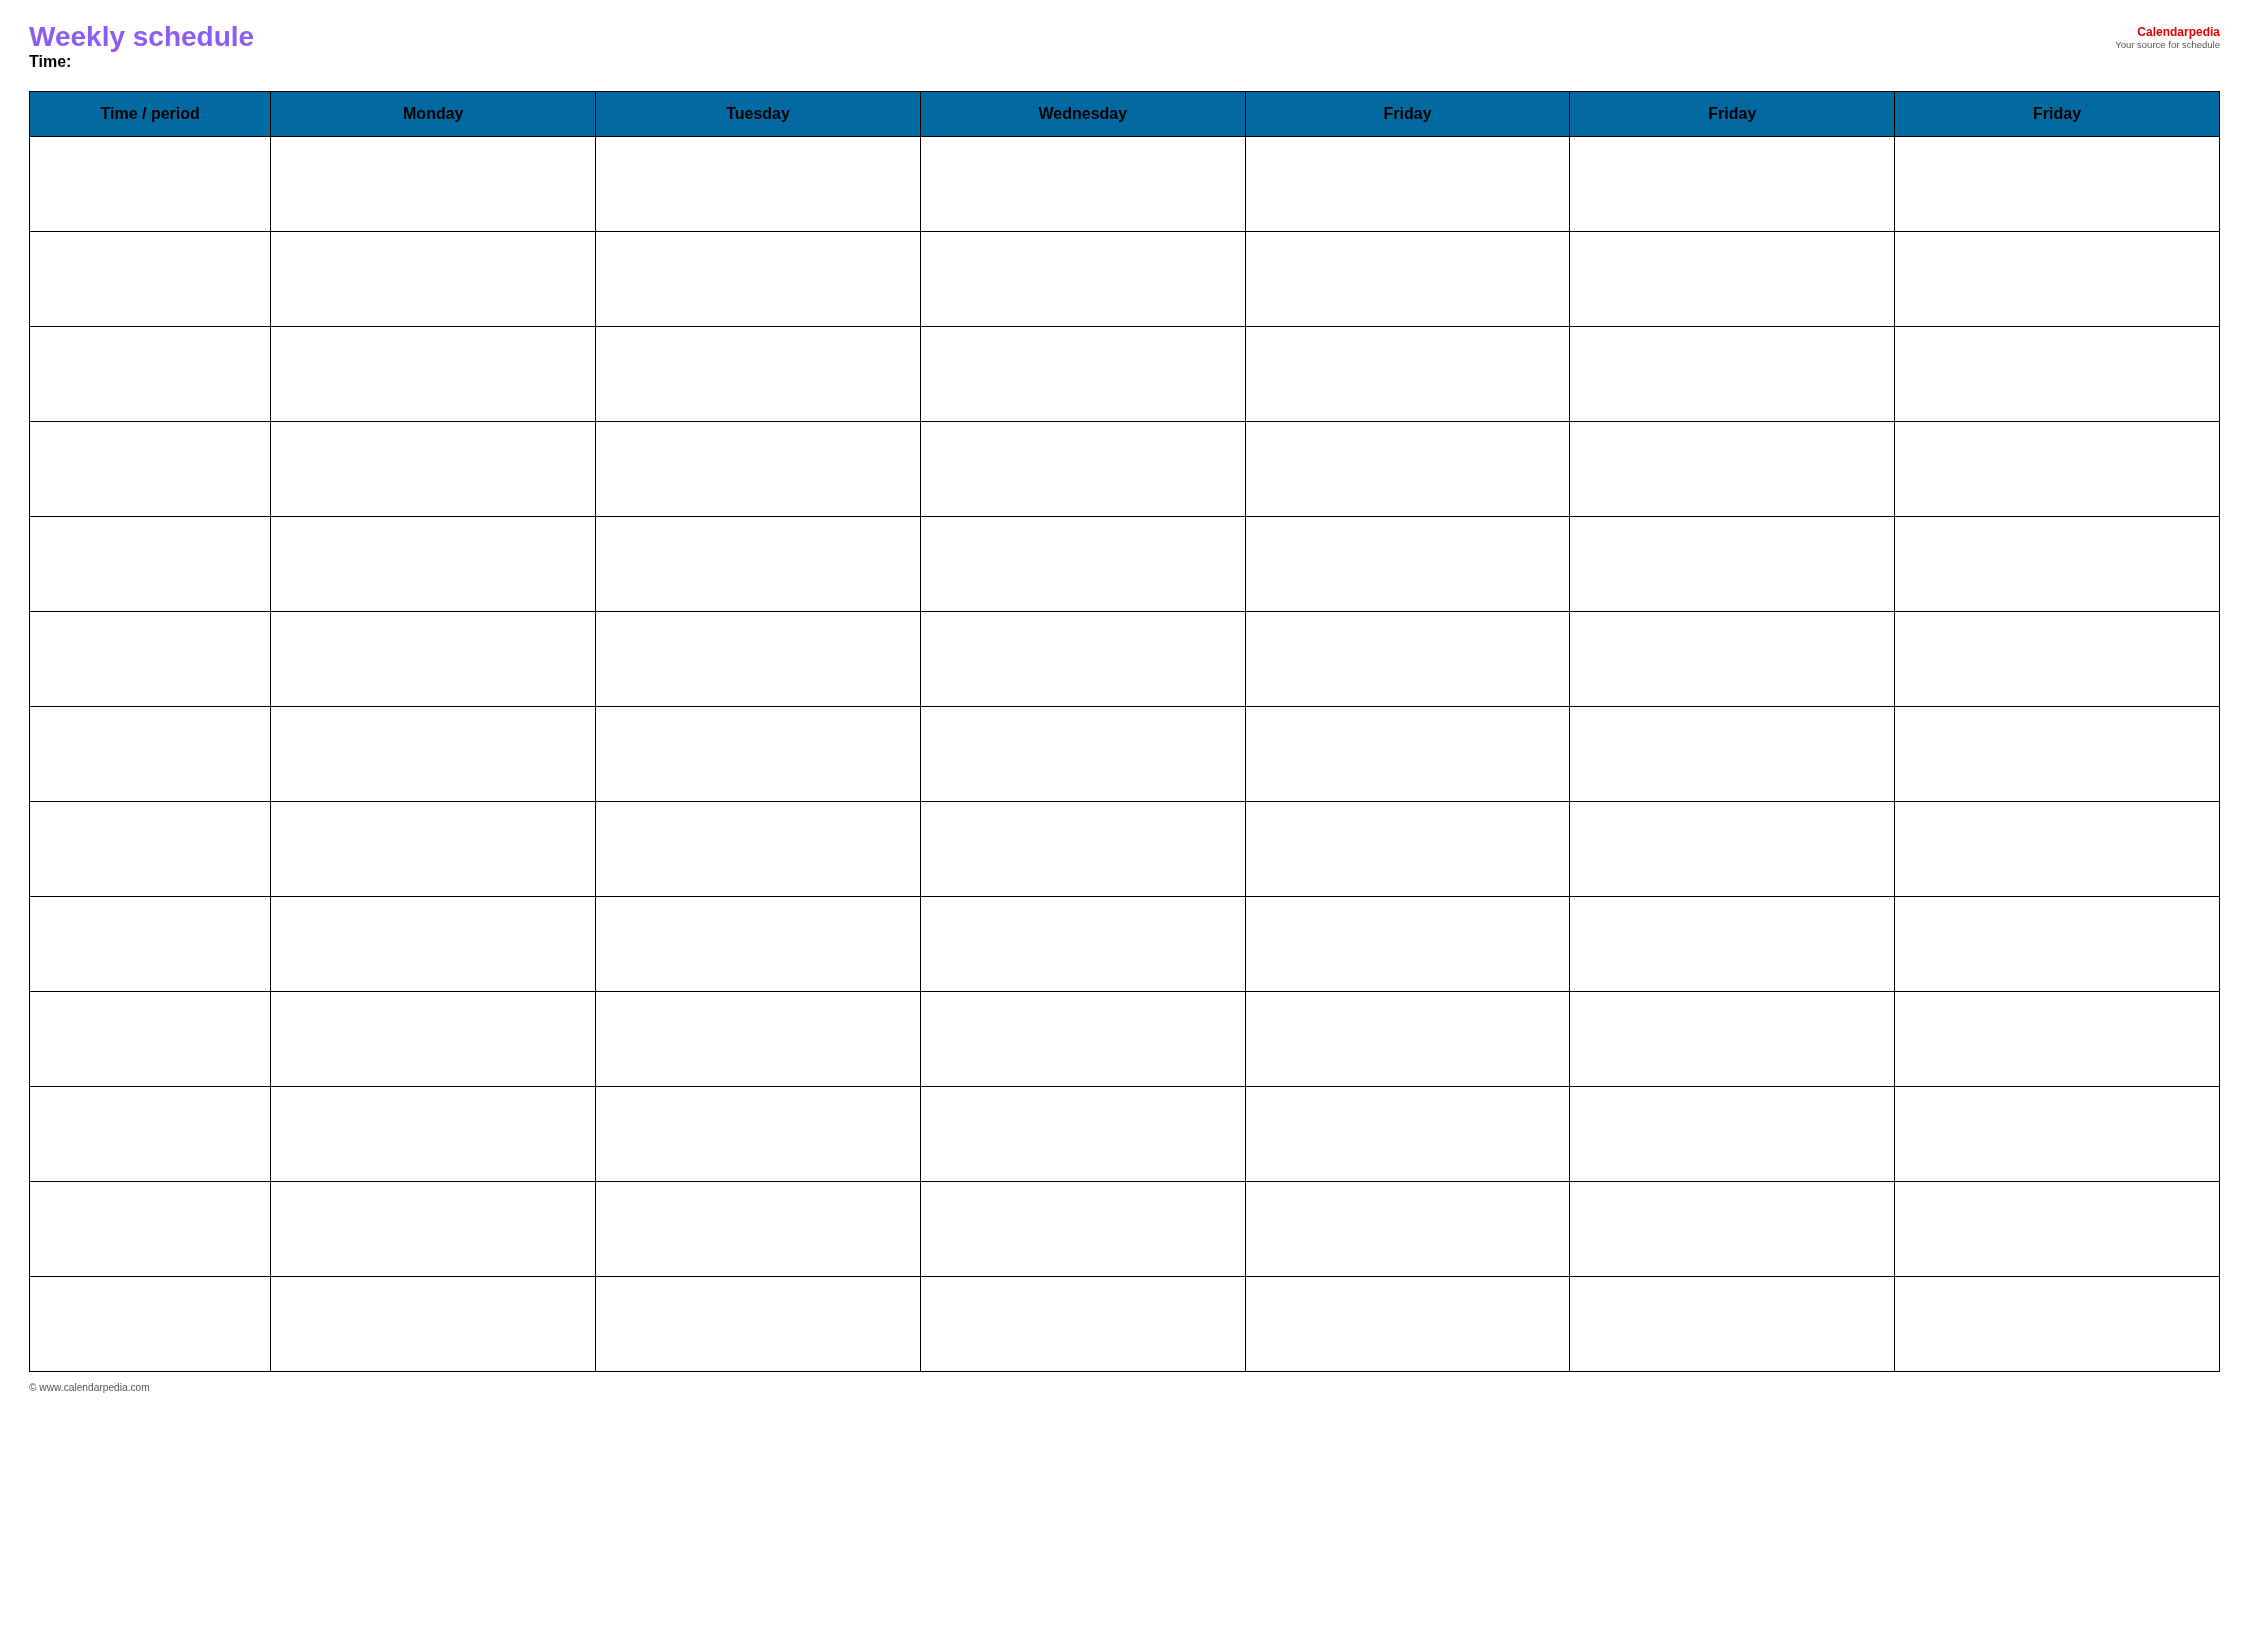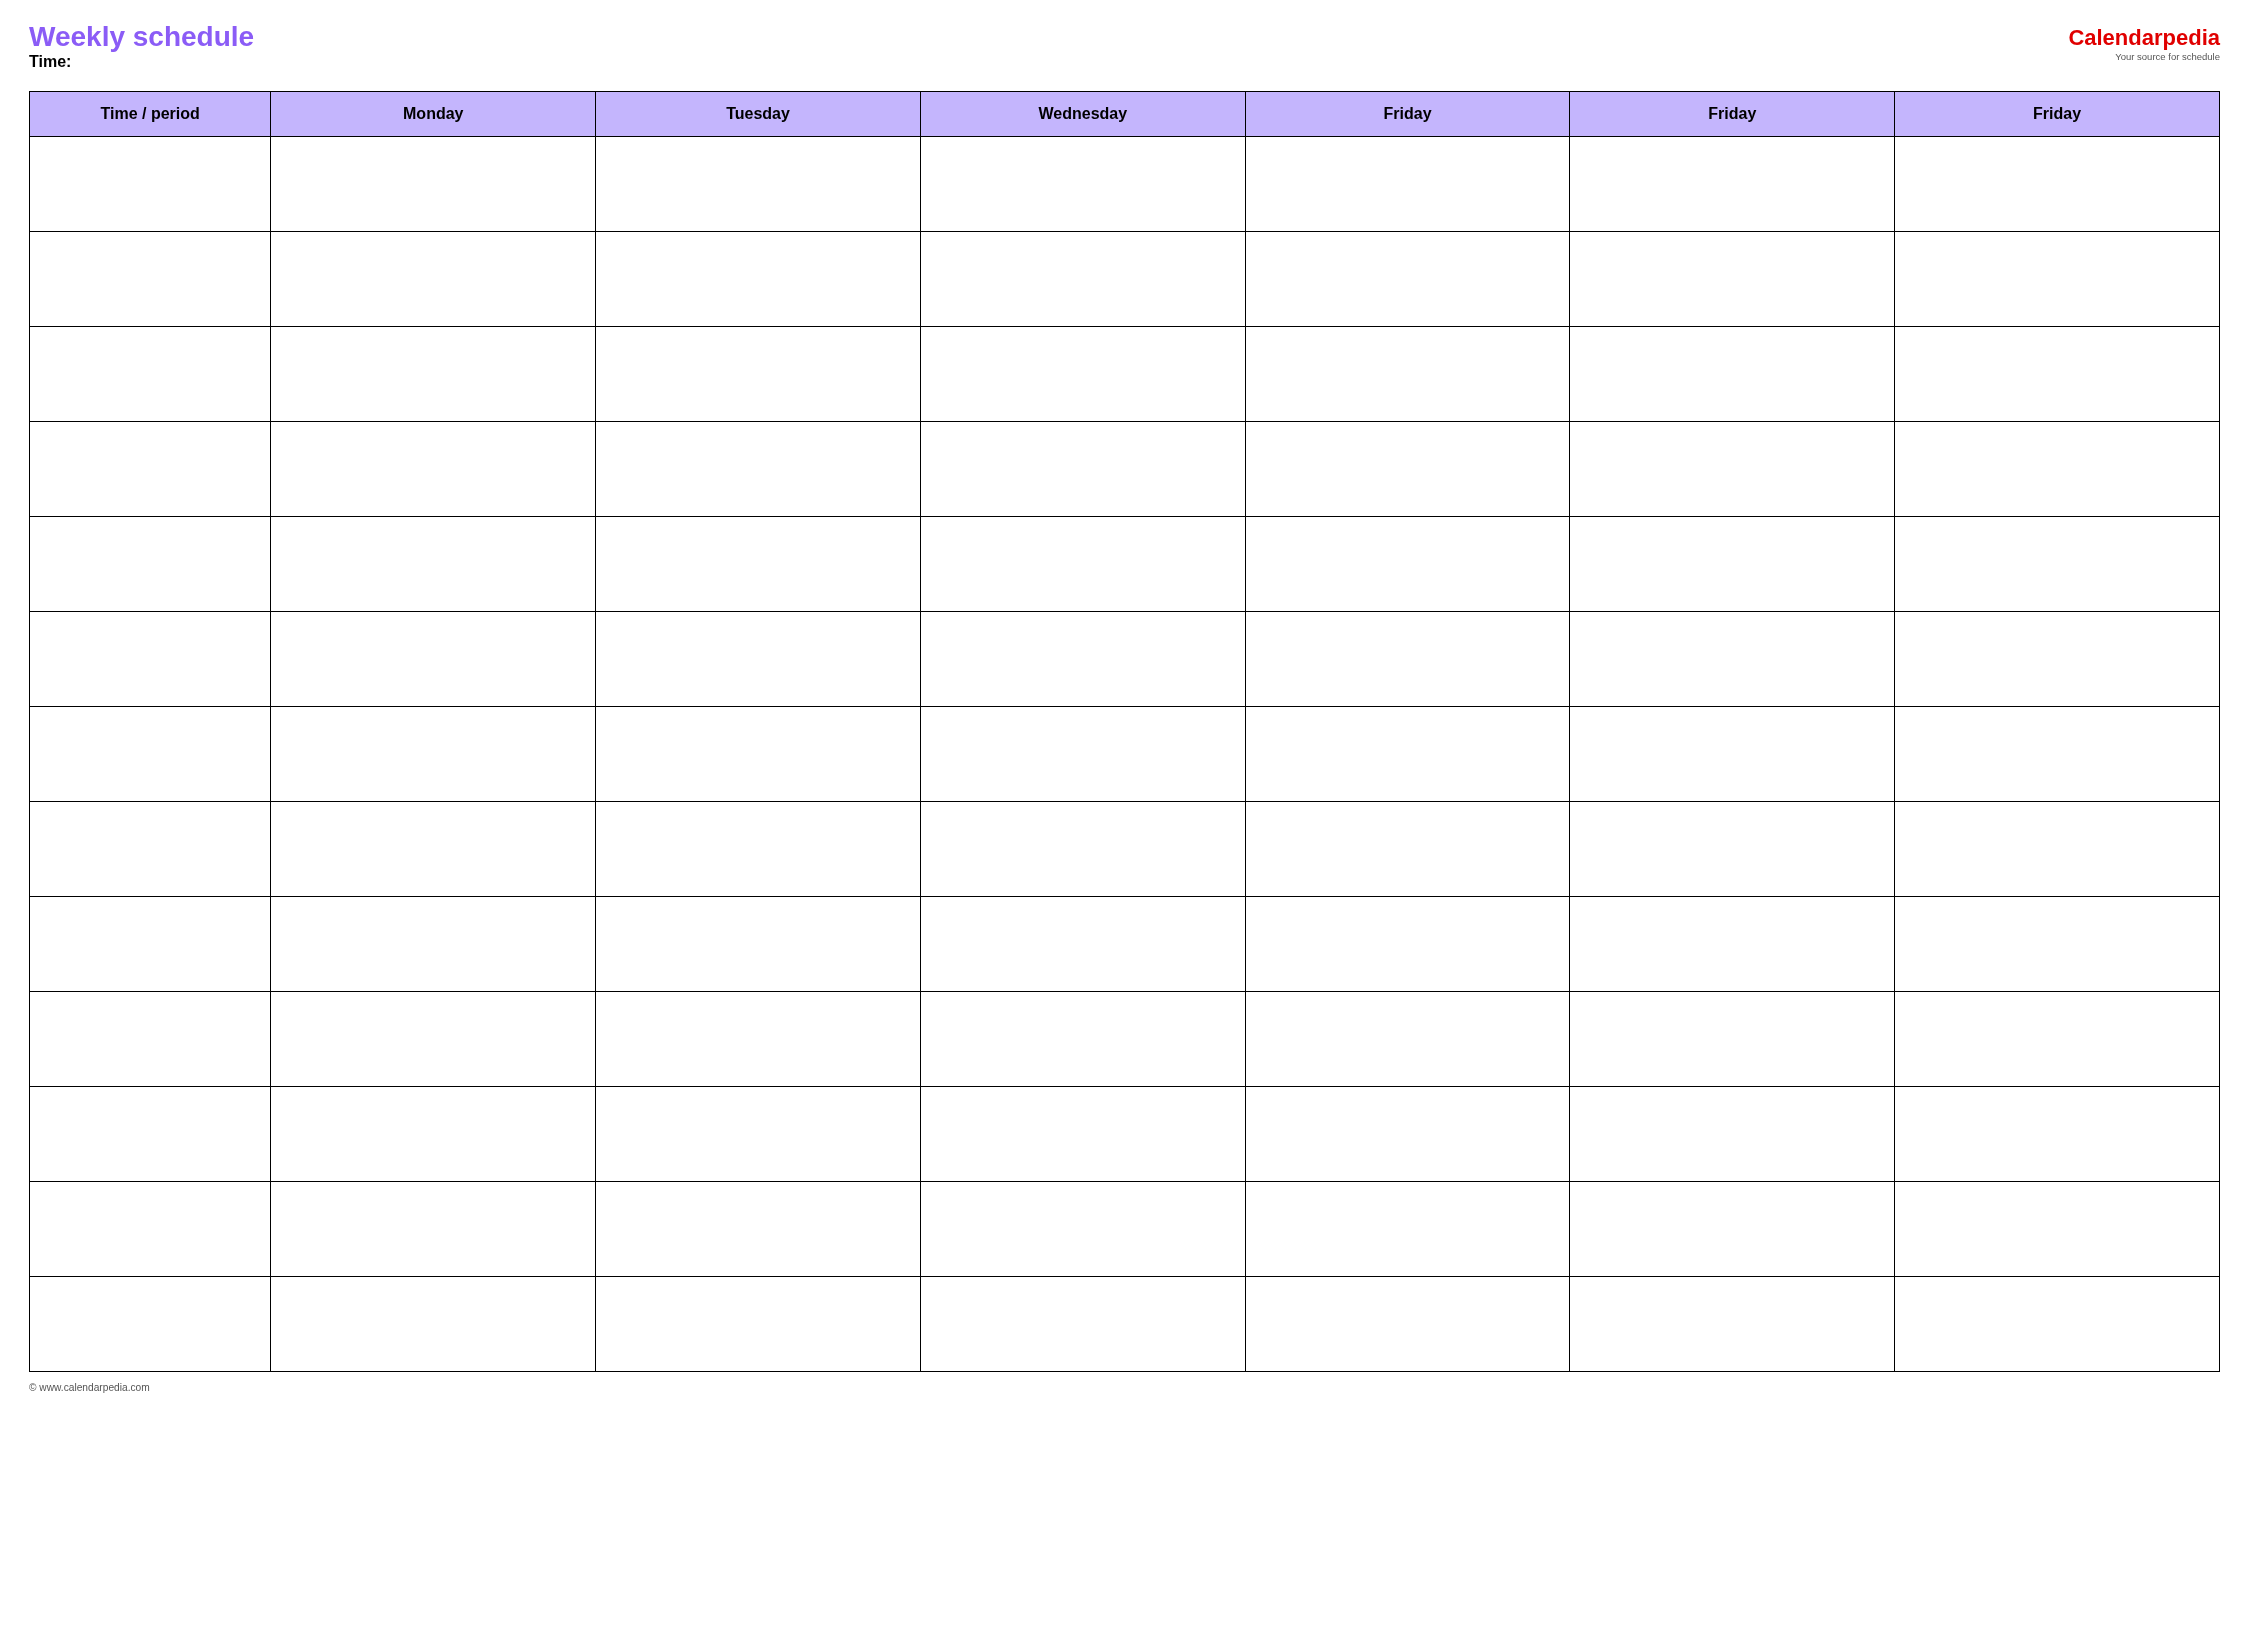--- a/index.html
+++ b/index.html
@@ -27,21 +27,21 @@
       color: #8b5cf6;
       line-height: 1.1;
     }
 
     .logo-container {
       text-align: right;
       padding-top: 2.9px;
     }
 
     .logo-text {
-      font-size: 22px;
+      font-size: 12px;
       font-weight: normal;
       color: #000;
       line-height: 1.2;
     }
 
     .logo-text span {
       color: #e00000;
       font-weight: bold;
     }
 
@@ -67,21 +67,21 @@
     .schedule-table td {
       border: 1.1px solid #000;
       text-align: center;
       vertical-align: middle;
       font-size: 14.6px;
       font-weight: bold;
     }
 
     .schedule-table th {
       padding: 13px 5.8px;
-      background: #c4b5fd;
+      background: #0369a1;
       font-size: 16px;
     }
 
     .schedule-table td {
       height: 95px;
       font-weight: normal;
     }
 
     .col-time {
       width: 11%;

